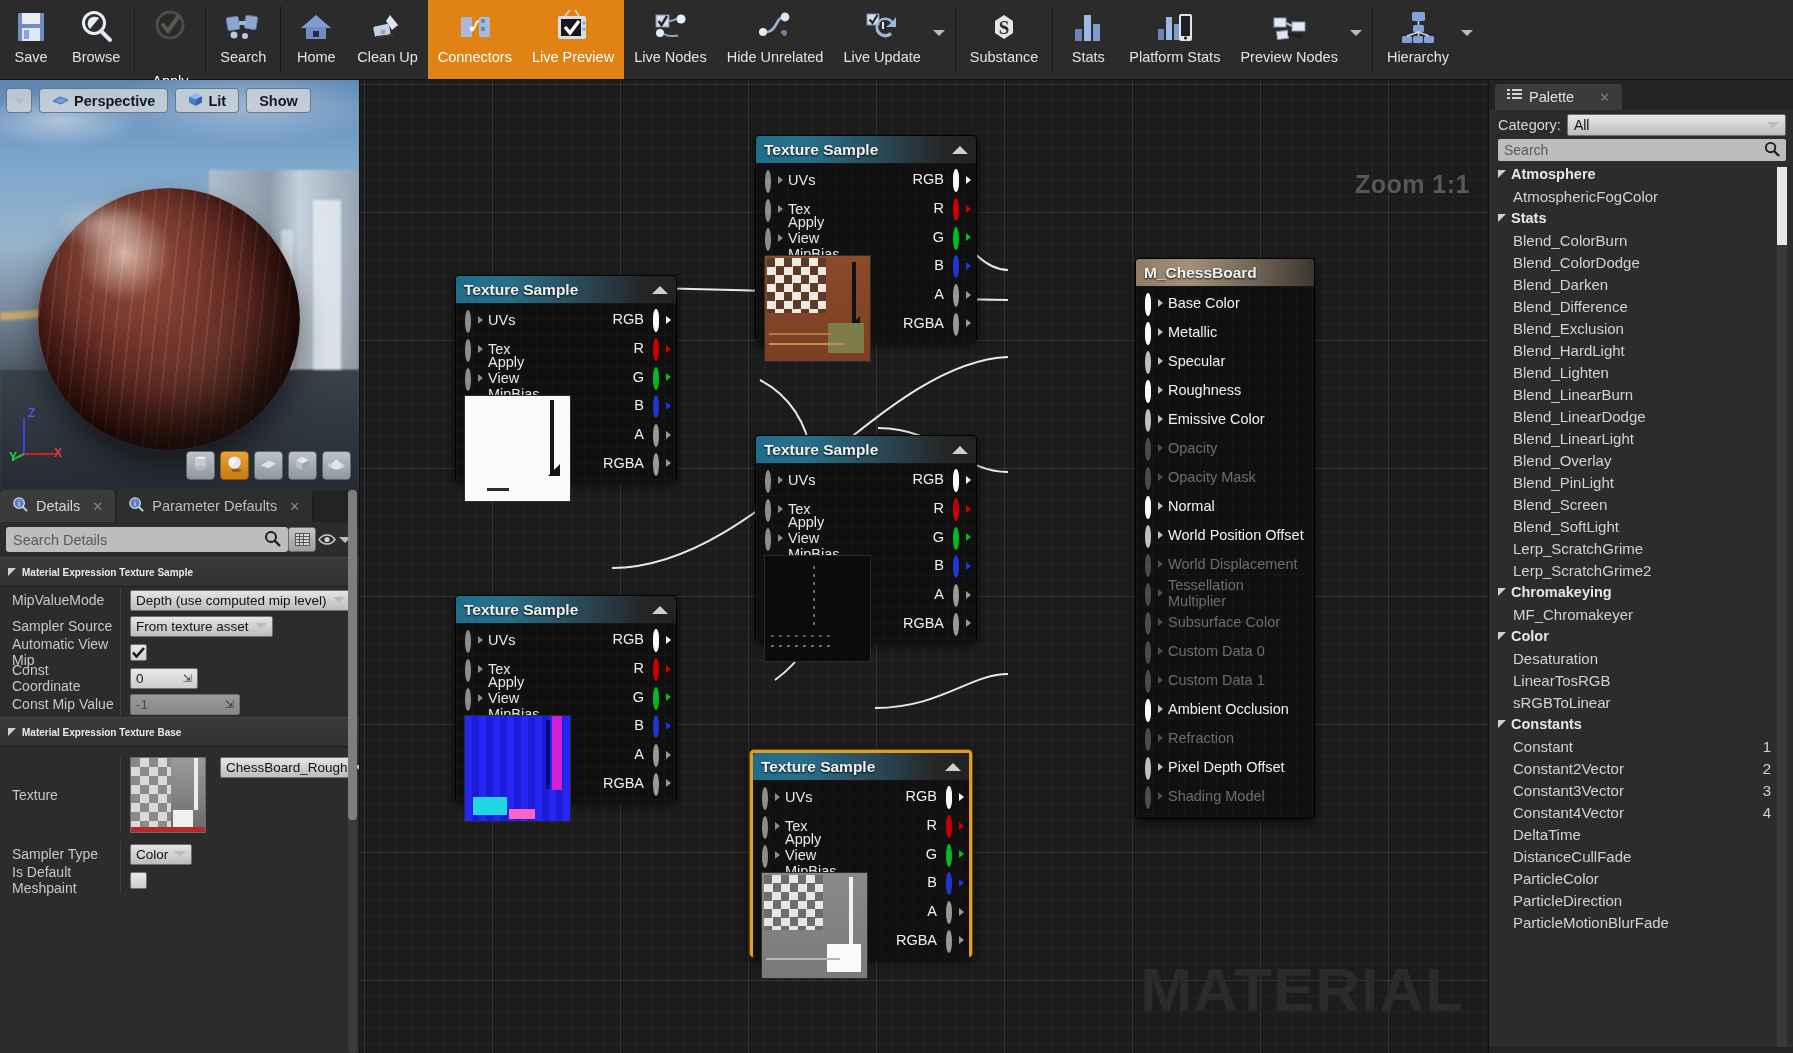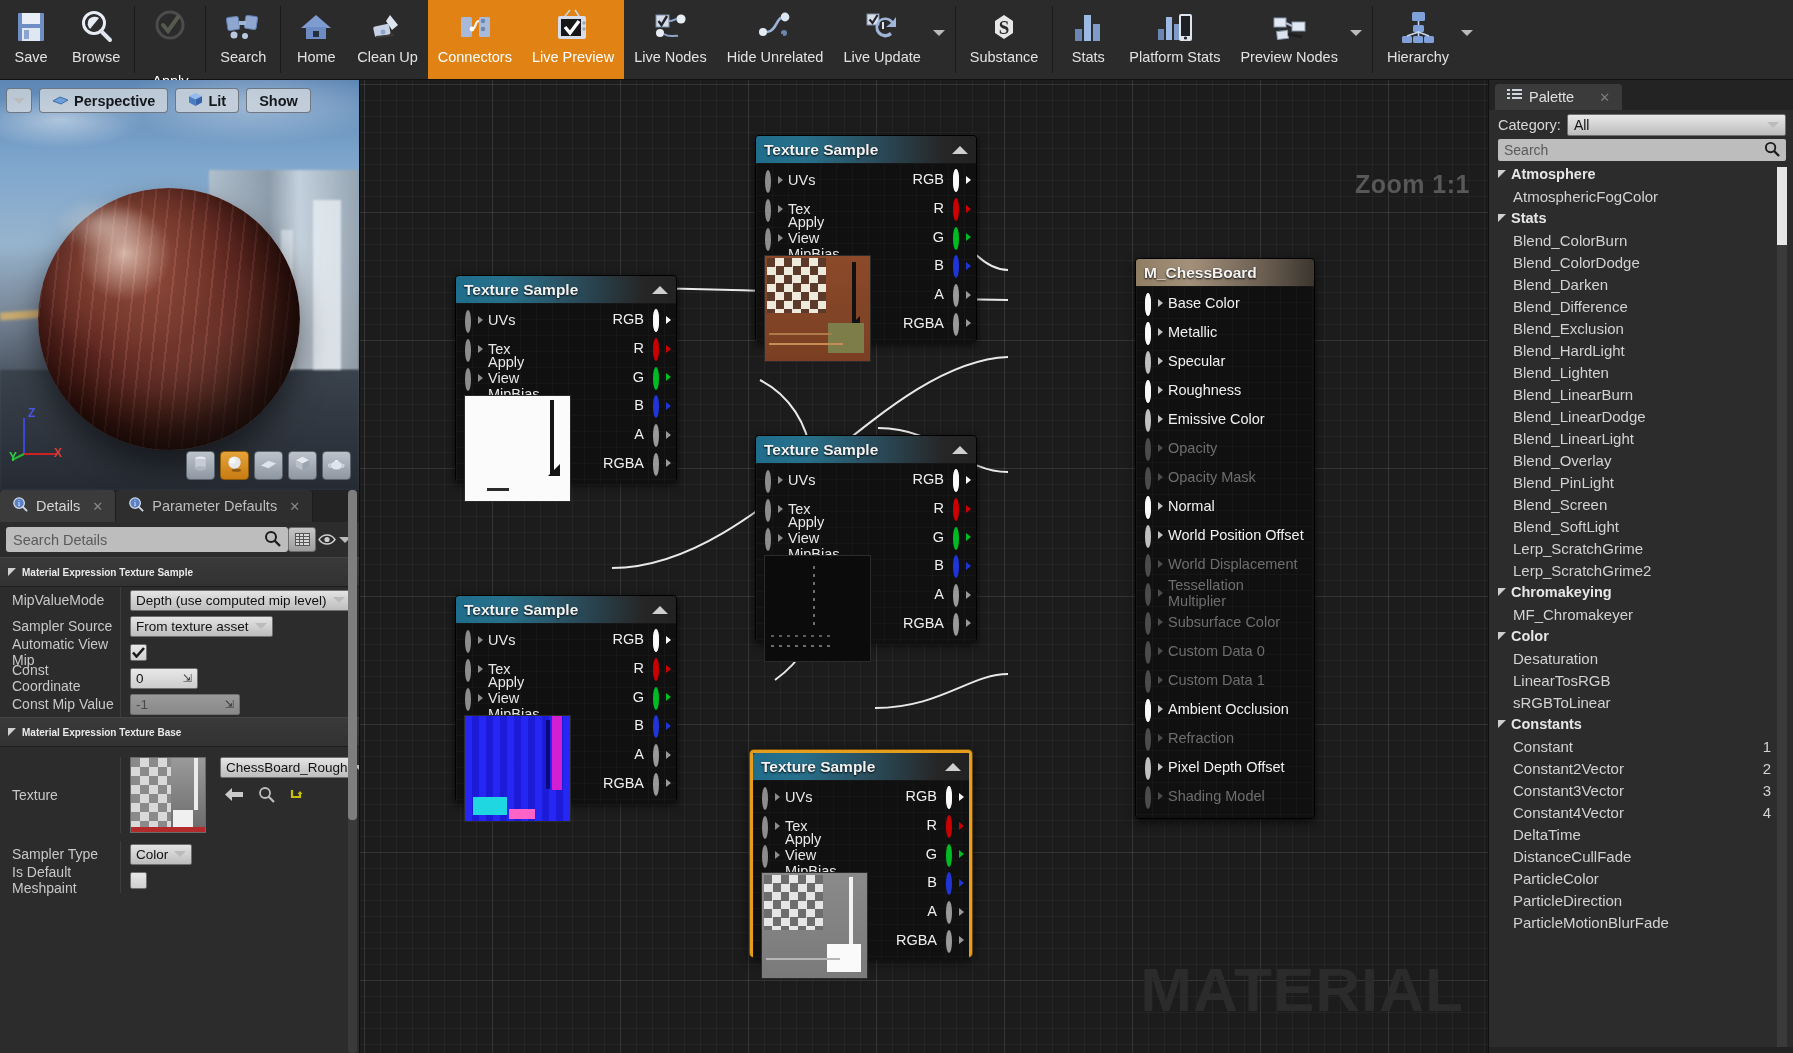--- a/index.html
+++ b/index.html
@@ -126,21 +126,21 @@
     height: 21px; background: linear-gradient(#e8e8e8,#cdcdcd); border:1px solid #707070; border-radius:2px;
     width: 68px; display:flex; align-items:center; padding: 0 5px; font-size:13.5px; color:#111; position:relative; cursor:text;
   }
   .numbox.dis { background: linear-gradient(#9a9a9a,#888); color:#4a4a4a; width: 110px; }
   .numbox .spin { position:absolute; right:5px; color:#333; font-size: 11px; }
   .ckbox { width: 17px; height: 17px; background: linear-gradient(#e8e8e8,#cfcfcf); border: 1px solid #6f6f6f; border-radius: 2px;
      display:flex; align-items:center; justify-content:center; cursor:pointer; }
   .dt-texrow { display:flex; padding: 10px 0 8px 12px; }
   .tex-thumb { width: 76px; height: 76px; border: 1px solid #6a6a6a; position: relative; overflow: hidden; background:#888; }
   .tex-thumb .redbar { position:absolute; left:0; bottom:0; width:100%; height:5px; background:#b32a2a; }
-  .tex-right { padding-left: 14px; display: flex; flex-direction: column; gap: 8px; }
+  .tex-right { padding-left: 14px; display: flex; flex-direction: row; gap: 8px; }
   .tex-combo { width: 130px; }
   .tex-btns { display: flex; gap: 14px; align-items: center; padding-left: 4px;}
   .dt-vscroll { position: absolute; right: 2px; top: 0; width: 9px; background: #3a3a3a; border-radius: 4px; }
   .dt-vscroll i { position:absolute; left:0; width:9px; background:#7e7e7e; border-radius:4px; display:block;}
 
   
   .graph { flex: 1 1 auto; position: relative; overflow: hidden; background: #1c1c1c; }
   .grid-bg { position: absolute; inset: 0;
     background-image:
       linear-gradient(rgba(255,255,255,.035) 1px, transparent 1px),

